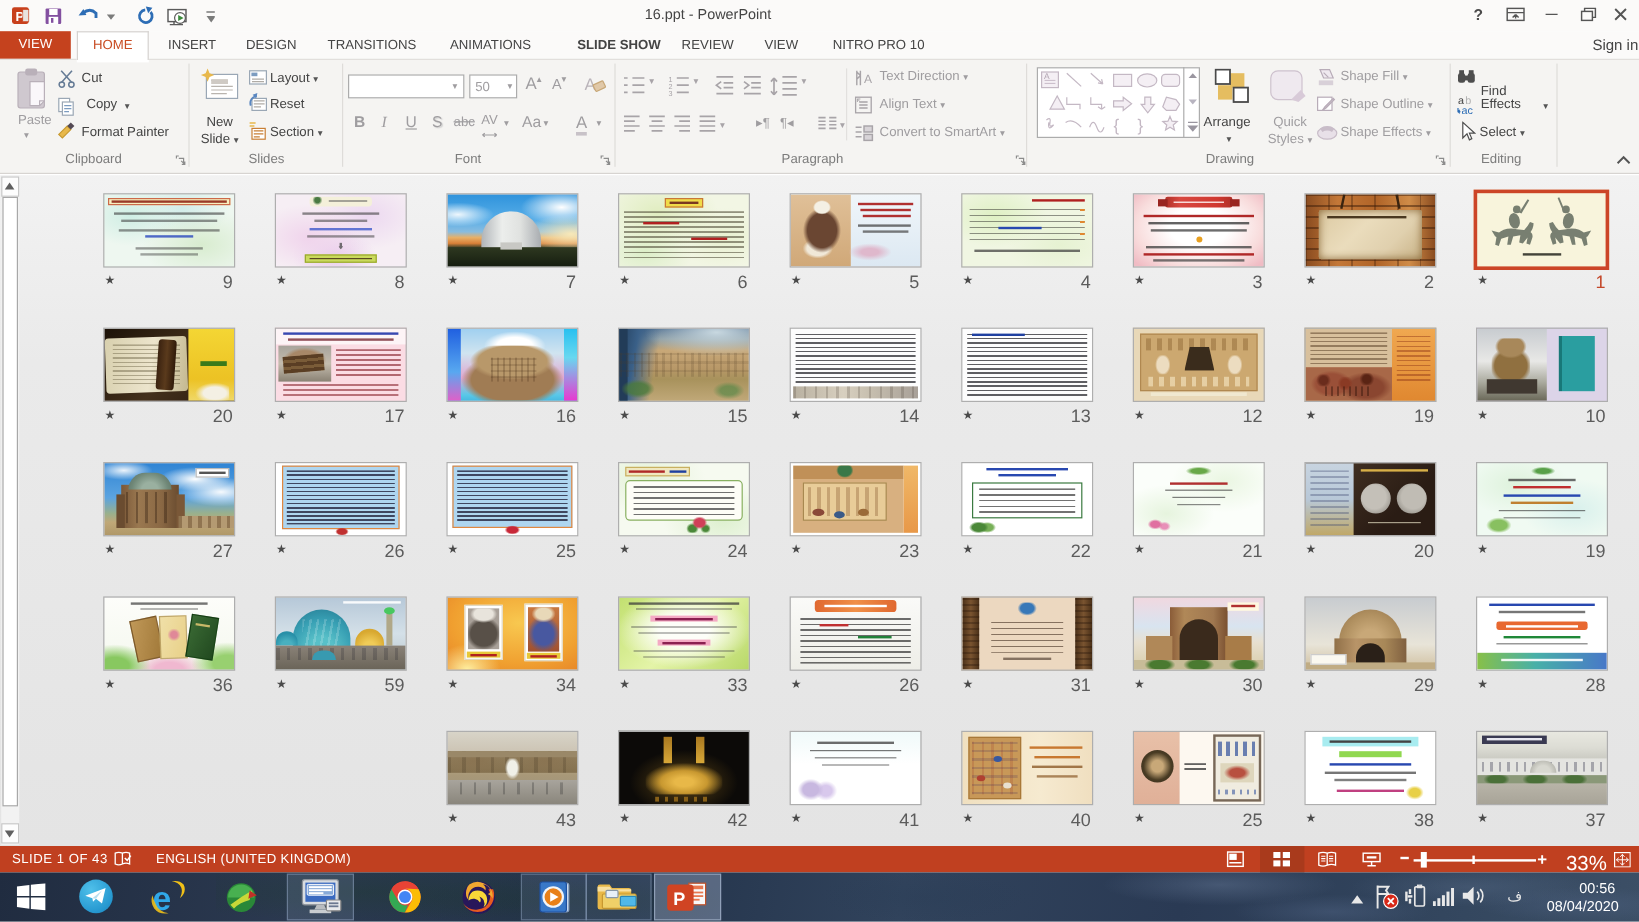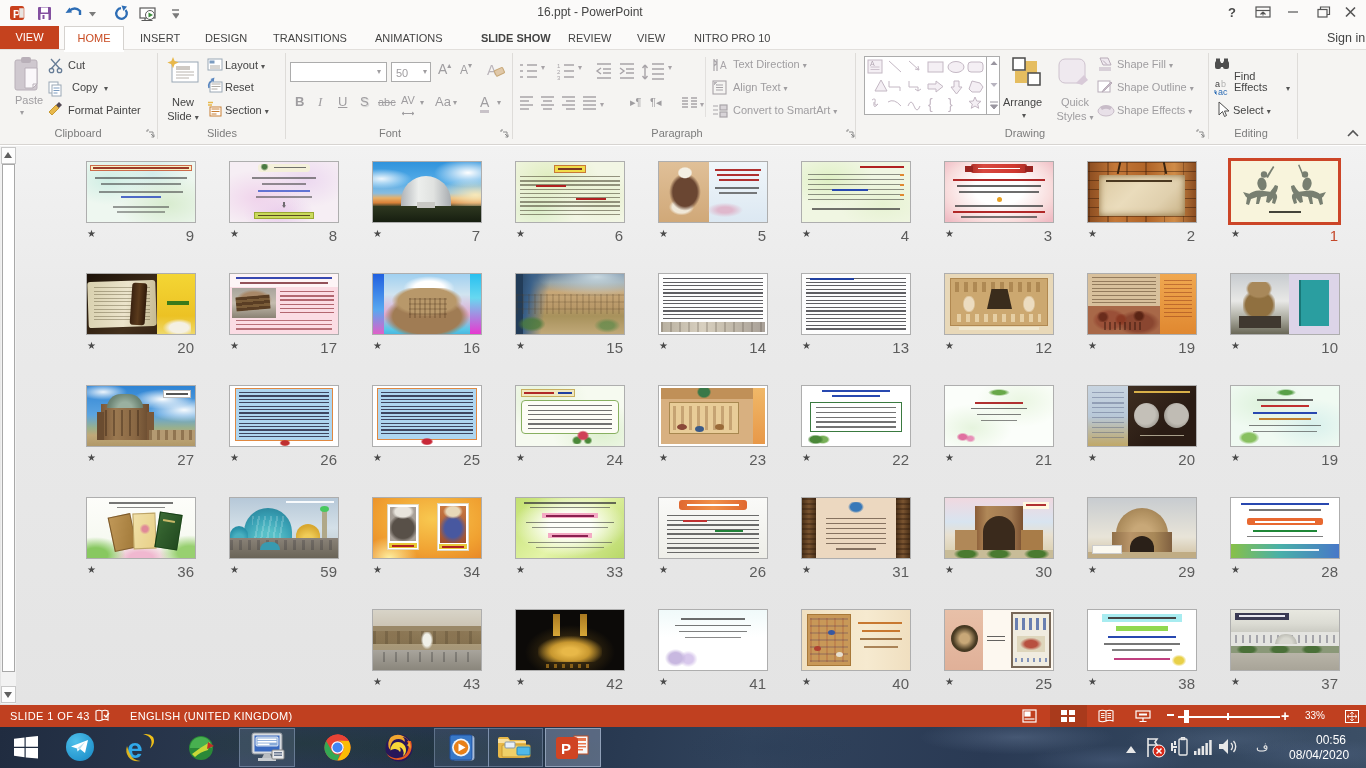--- a/index.html
+++ b/index.html
@@ -928,21 +928,21 @@
         <rect x="1" y="1" width="14" height="7"></rect>
         <path d="M8 8 v3 M4.5 11.5 h7"></path>
       </g>
       <path d="M4 3.5 h8 v2 h-8 z" fill="#fff"></path>
     </svg>
  <div class="ab" style="left:1167px;top:8.5px;width:7px;height:2px;background:#fff"></div>
  <div class="ab" style="left:1178px;top:11px;width:102px;height:1.5px;background:#fff"></div>
  <div class="ab" style="left:1227px;top:8px;width:1.5px;height:7px;background:#fff"></div>
  <div class="ab" style="left:1184px;top:5px;width:5px;height:13px;background:#fff"></div>
  <div class="ab" style="left:1281px;top:5px;font-size:14px;color:#fff;font-weight:bold;line-height:12px">+</div>
- <div class="ab" style="left:1305px;top:5px;font-size:10px;color:#fff">33%</div>
+ <div class="ab" style="left:1305px;top:5px;font-size:17px;color:#fff">33%</div>
  <svg class="ab" style="left:1345px;top:5px" width="14" height="13" viewBox="0 0 14 13">
       <g stroke="#fff" fill="none" stroke-width="1">
         <rect x="0.5" y="0.5" width="13" height="12"></rect>
         <path d="M7 2 v9 M2 6.5 h10" stroke-width="0.8"></path>
         <path d="M7 2 l-1.8 2 M7 2 l1.8 2 M7 11 l-1.8 -2 M7 11 l1.8 -2 M2 6.5 l2 -1.8 M2 6.5 l2 1.8 M12 6.5 l-2 -1.8 M12 6.5 l-2 1.8" stroke-width="0.8"></path>
       </g>
     </svg>
 </div>
 <div id="task" class="ab">
  <div class="ab" style="left:180px;top:0;width:420px;height:41px;background:radial-gradient(60% 80% at 30% 40%,rgba(30,60,45,.35),rgba(0,0,0,0) 75%),radial-gradient(50% 70% at 70% 60%,rgba(25,50,40,.3),rgba(0,0,0,0) 75%)"></div>

